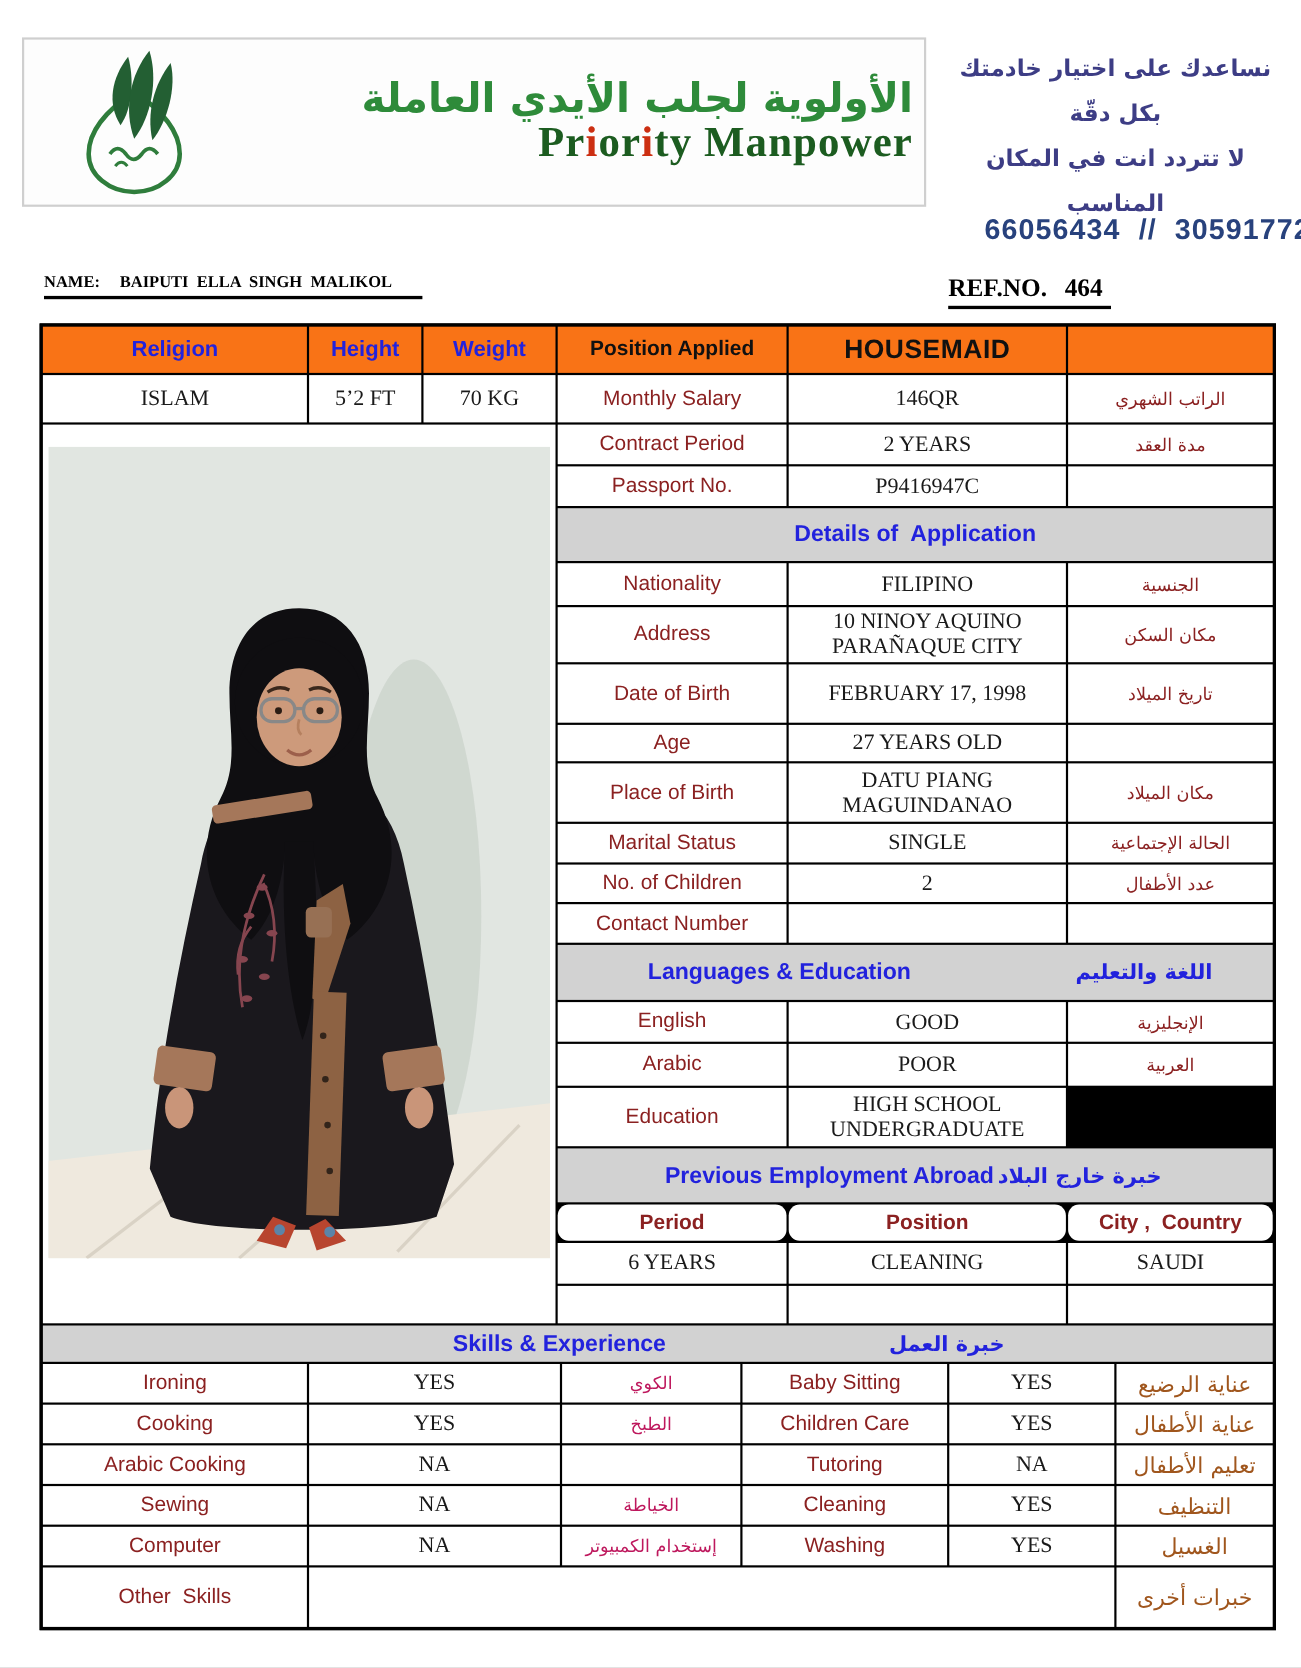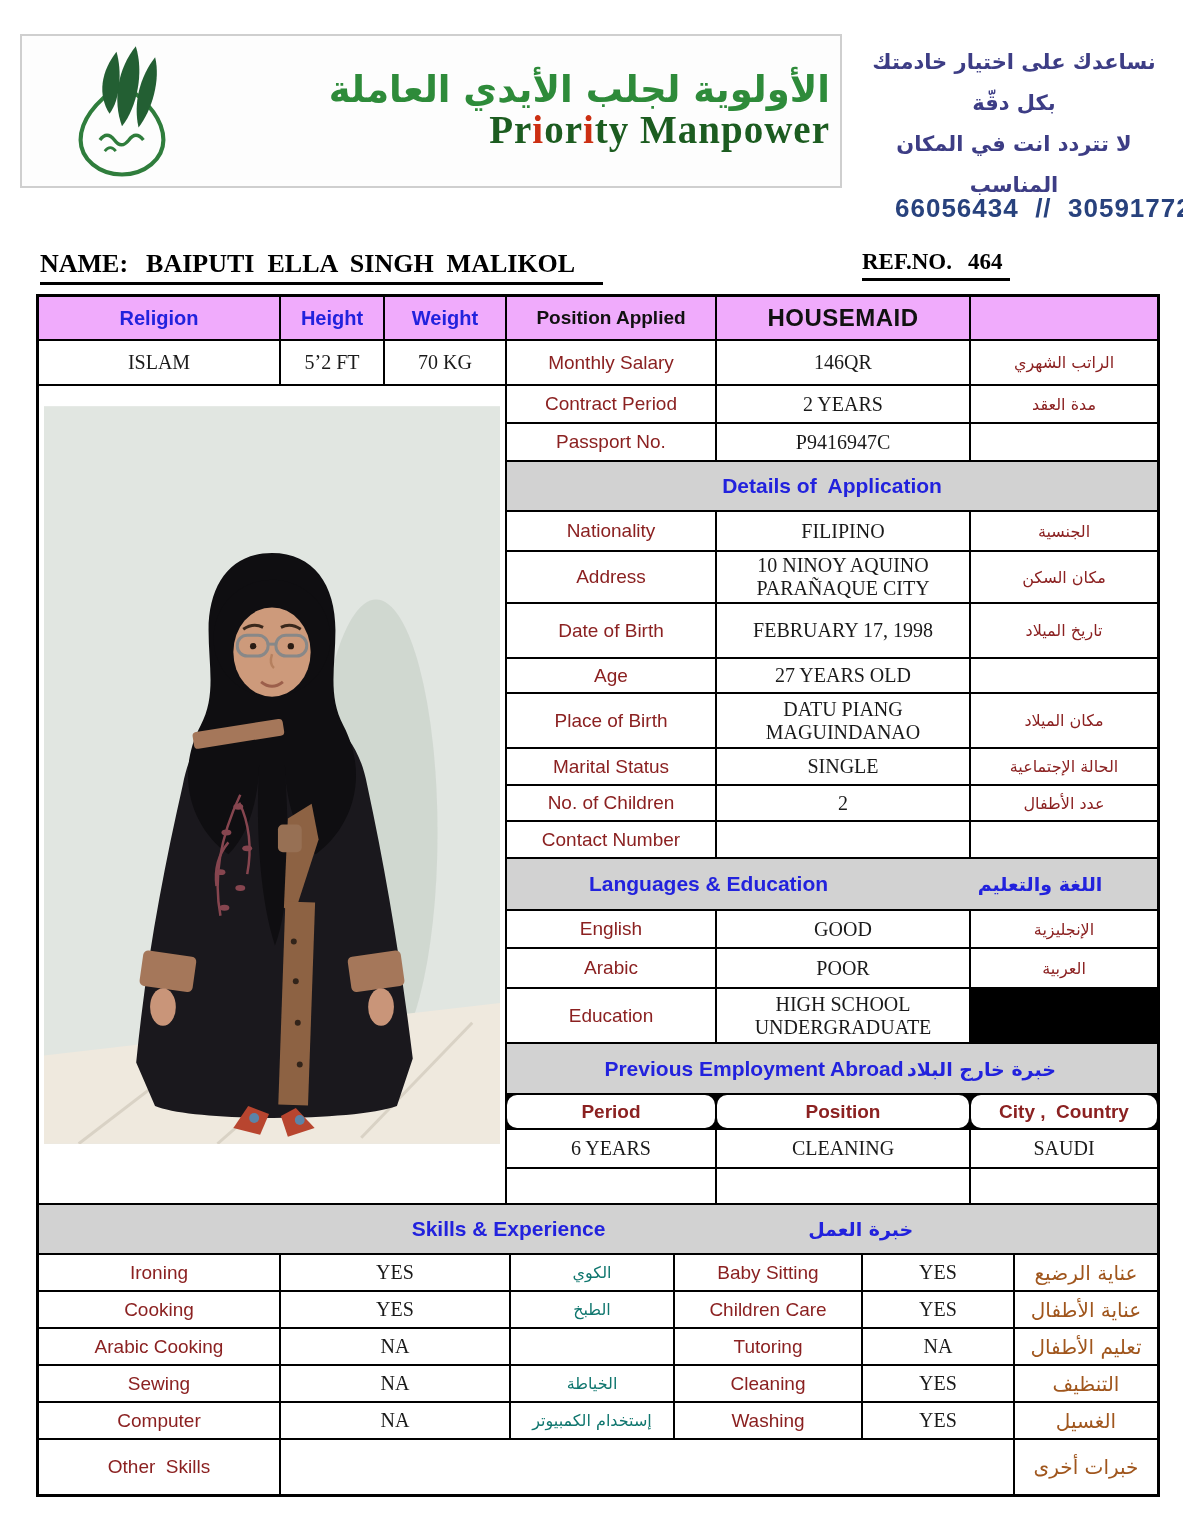--- a/index.html
+++ b/index.html
@@ -18,47 +18,47 @@
             color:#1c5c20;line-height:1.05;letter-spacing:1px;}
   .brand-en .red-i{color:#cc2f12;}
   .tagline{position:absolute;left:858px;top:42px;width:312px;text-align:center;
            font-family:"DejaVu Sans",sans-serif;font-weight:bold;font-size:21px;
            color:#3d3d85;direction:rtl;line-height:1.95;}
   .phone{position:absolute;left:895px;top:193px;width:268px;text-align:center;
          font-weight:bold;font-size:26px;color:#28427d;letter-spacing:1px;}
 
   
   .name-line{position:absolute;left:40px;top:249px;font-family:"Liberation Serif",serif;
-             font-weight:bold;font-size:26px;color:#000;
+             font-weight:bold;font-size:15px;color:#000;
              border-bottom:3px solid #000;padding:0 28px 3px 0;}
   .name-line .gap{display:inline-block;width:18px;}
   .ref-line{position:absolute;left:862px;top:249px;font-family:"Liberation Serif",serif;
             font-weight:bold;font-size:23px;color:#000;
             border-bottom:3px solid #000;padding:0 8px 3px 0;}
   .ref-line .gap{display:inline-block;width:16px;}
 
   
   .cv-table{position:absolute;left:36px;top:294px;width:1118px;
             border:3px solid #000;background:#000;display:flex;flex-direction:column;gap:2px;}
   .grid-a{display:grid;grid-template-columns:240px 102px 120px 208px 252px 186px;
           grid-template-rows:42px 43px 36px 36px 48px 38px 50px 53px 33px 53px 35px 34px 35px 50px 36px 38px 53px 49px 33px 37px 34px;
           gap:2px;}
   .grid-b{display:grid;grid-template-columns:240px 228px 162px 186px 150px auto;
           grid-auto-rows:35px;gap:2px;}
   .grid-other{display:grid;grid-template-columns:240px auto 142px;grid-auto-rows:54px;gap:2px;}
   .c{background:#fff;display:flex;align-items:center;justify-content:center;
      text-align:center;overflow:hidden;}
-  .gray{background:#f0abfc;}
+  .gray{background:#f97316;}
   .hblue{color:#2222dd;font-weight:bold;font-size:20px;}
   .hblack{color:#111;font-weight:bold;font-size:19px;}
   .hmaid{color:#111;font-weight:bold;font-size:24px;letter-spacing:.5px;text-align:right;}
   .lblr{color:#8b2121;font-size:19px;}
   .val{font-family:"Liberation Serif",serif;font-size:20px;color:#1a1a1a;white-space:pre-line;line-height:1.15;}
   .arlab{font-family:"DejaVu Sans",sans-serif;font-size:16px;color:#8b2121;direction:rtl;}
-  .arsk{font-family:"DejaVu Sans",sans-serif;font-size:16px;color:#0f766e;direction:rtl;}
+  .arsk{font-family:"DejaVu Sans",sans-serif;font-size:16px;color:#be185d;direction:rtl;}
   .arsk2{font-family:"DejaVu Sans",sans-serif;font-size:20px;color:#a0561d;direction:rtl;}
   .band{background:#d2d2d2;position:relative;}
   .band .en{position:absolute;top:50%;transform:translate(-50%,-50%);
             color:#2222dd;font-weight:bold;font-size:21px;white-space:pre;}
   .band .ar{position:absolute;top:50%;transform:translate(-50%,-50%);
             font-family:"DejaVu Sans",sans-serif;font-weight:bold;font-size:19px;
             color:#2222dd;direction:rtl;white-space:nowrap;}
   .span3{grid-column:4/7;}
   .photo-cell{grid-column:1/4;grid-row:3/22;background:#fff;display:flex;
               justify-content:center;align-items:flex-start;padding-top:20px;}
@@ -254,21 +254,21 @@
 
       <div class="c val">6 YEARS</div>
       <div class="c val">CLEANING</div>
       <div class="c val">SAUDI</div>
 
       <div class="c val"></div>
       <div class="c val"></div>
       <div class="c val"></div>
     </div>
 
-    <div class="c band" style="height:48px;">
+    <div class="c band" style="height:33px;">
       <span class="en" style="left:42%;">Skills &amp; Experience</span>
       <span class="ar" style="left:73.5%;">خبرة العمل</span>
     </div>
 
     <div class="grid-b">
       <div class="c lblr">Ironing</div>
       <div class="c val">YES</div>
       <div class="c arsk">الكوي</div>
       <div class="c lblr">Baby Sitting</div>
       <div class="c val">YES</div>

